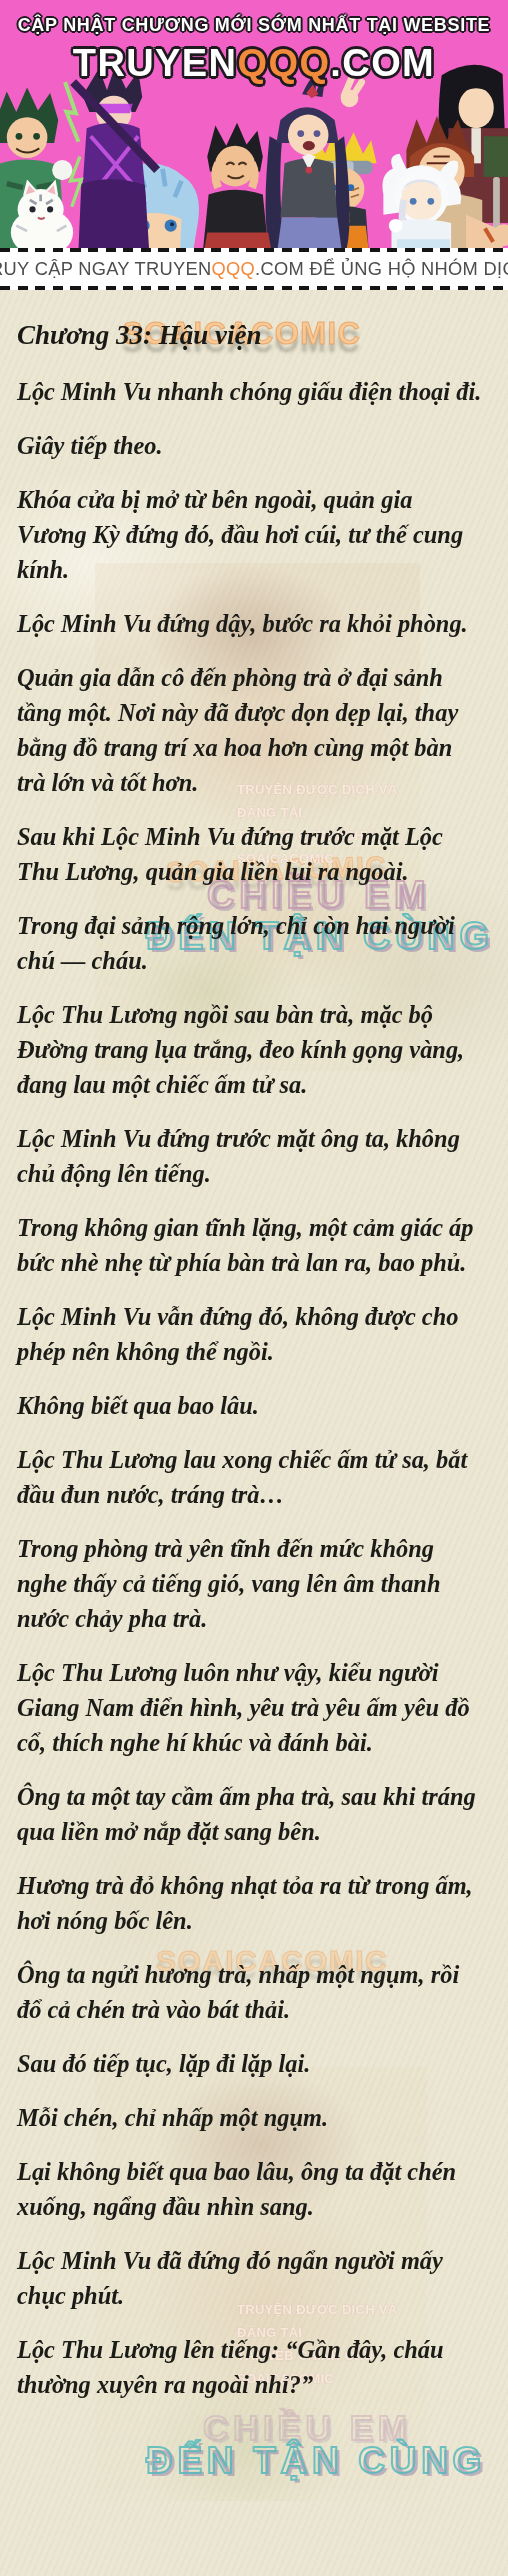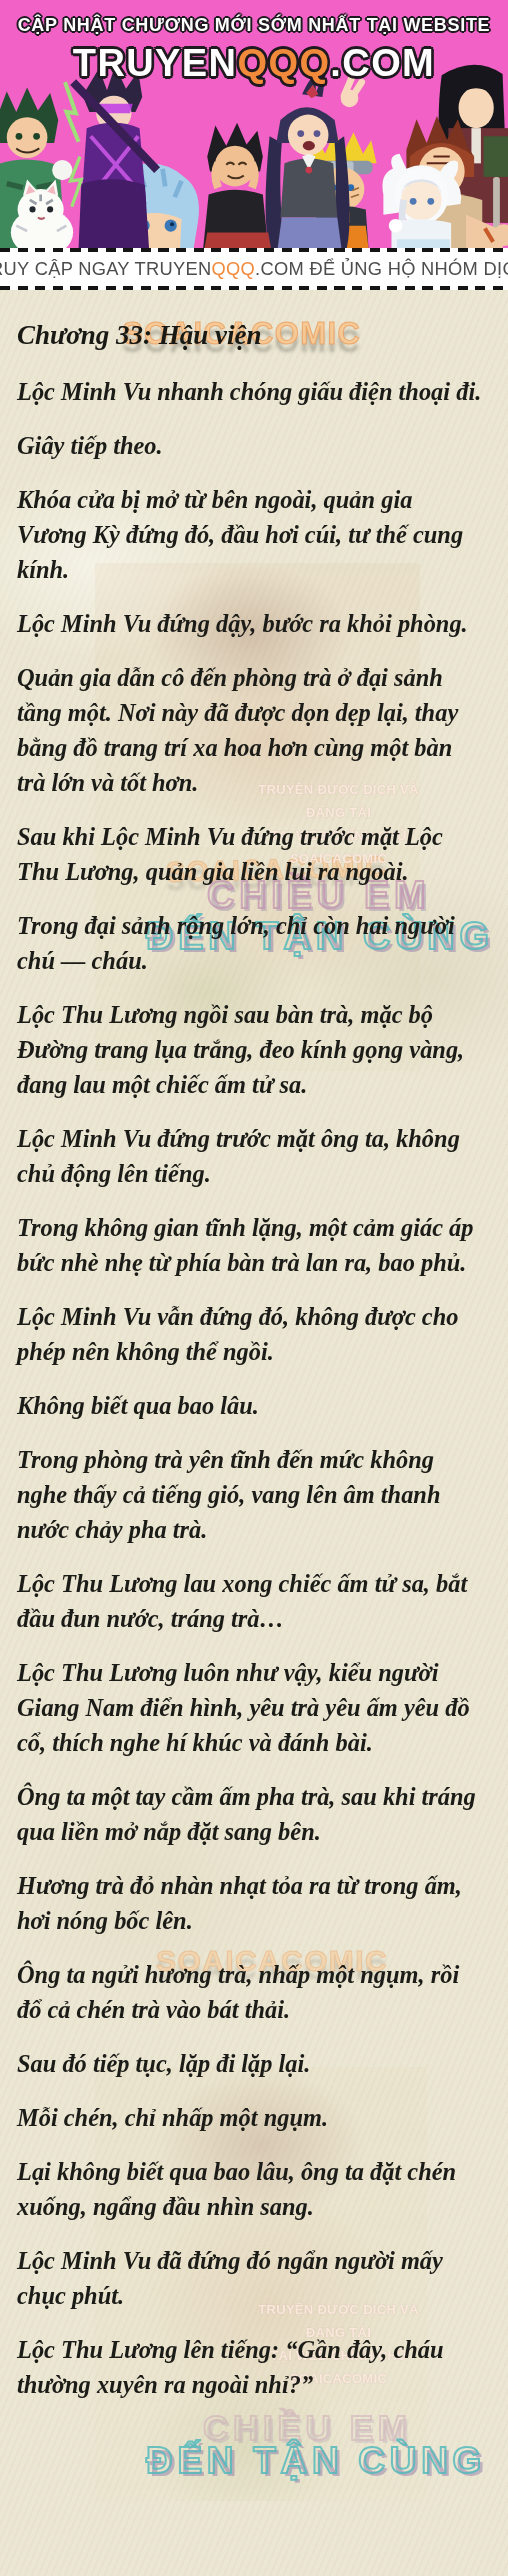--- a/index.html
+++ b/index.html
@@ -57,21 +57,21 @@
       radial-gradient(ellipse 45% 25% at 45% 88%, rgba(150,165,95,.3), transparent 70%),
       linear-gradient(rgba(222,198,158,.2), rgba(228,214,170,.12));}
 
   .wm-soaica{font-weight:800;letter-spacing:1.4px;color:rgba(247,199,146,.95);
       -webkit-text-stroke:1px rgba(233,158,92,.8);
       text-shadow:0 8.1px 3.4px rgba(116,114,102,.45);}
   .wm-soaica-top{left:122px;top:26px;font-size:31px;}
   .wm-soaica-mid{left:166px;top:563px;font-size:28.5px;opacity:.6;transform:rotate(-1.5deg);}
   .wm-soaica-low{left:156px;top:1654px;font-size:30px;opacity:.55;}
 
-  .wm-credit{width:203px;text-align:center;font-size:13px;font-weight:700;line-height:23px;
+  .wm-credit{width:203px;text-align:left;font-size:13px;font-weight:700;line-height:23px;
       color:rgba(252,235,222,.92);text-shadow:0 0 1.4px rgba(190,140,140,.4);letter-spacing:0.3px;}
   .wm-credit-1{left:237px;top:488px;}
   .wm-credit-2{left:237px;top:2008px;}
 
   .wm-logo{font-weight:800;letter-spacing:4.7px;color:transparent;white-space:nowrap;}
   .wm-logo-a{-webkit-text-stroke:2px rgba(196,148,178,.75);text-shadow:2.7px 2.7px 0 rgba(120,95,160,.3);}
   .wm-logo-b{-webkit-text-stroke:2px rgba(84,186,188,.85);text-shadow:3.4px 3.4px 0 rgba(118,92,160,.38);}
   .wm-logo1a{left:207px;top:584px;font-size:38px;}
   .wm-logo1b{left:146px;top:625px;font-size:38px;}
   .wm-logo2a{left:203px;top:2118px;font-size:35px;opacity:.5;}
@@ -251,25 +251,25 @@
     <p>Khóa cửa bị mở từ bên ngoài, quản gia Vương Kỳ đứng đó, đầu hơi cúi, tư thế cung kính.</p>
     <p>Lộc Minh Vu đứng dậy, bước ra khỏi phòng.</p>
     <p>Quản gia dẫn cô đến phòng trà ở đại sảnh tầng một. Nơi này đã được dọn dẹp lại, thay bằng đồ trang trí xa hoa hơn cùng một bàn trà lớn và tốt hơn.</p>
     <p>Sau khi Lộc Minh Vu đứng trước mặt Lộc Thu Lương, quản gia liền lui ra ngoài.</p>
     <p>Trong đại sảnh rộng lớn, chỉ còn hai người chú — cháu.</p>
     <p>Lộc Thu Lương ngồi sau bàn trà, mặc bộ Đường trang lụa trắng, đeo kính gọng vàng, đang lau một chiếc ấm tử sa.</p>
     <p>Lộc Minh Vu đứng trước mặt ông ta, không chủ động lên tiếng.</p>
     <p>Trong không gian tĩnh lặng, một cảm giác áp bức nhè nhẹ từ phía bàn trà lan ra, bao phủ.</p>
     <p>Lộc Minh Vu vẫn đứng đó, không được cho phép nên không thể ngồi.</p>
     <p>Không biết qua bao lâu.</p>
+    <p>Lộc Thu Lương lau xong chiếc ấm tử sa, bắt đầu đun nước, tráng trà…</p>
     <p>Trong phòng trà yên tĩnh đến mức không nghe thấy cả tiếng gió, vang lên âm thanh nước chảy pha trà.</p>
-    <p>Lộc Thu Lương lau xong chiếc ấm tử sa, bắt đầu đun nước, tráng trà…</p>
     <p>Lộc Thu Lương luôn như vậy, kiểu người Giang Nam điển hình, yêu trà yêu ấm yêu đồ cổ, thích nghe hí khúc và đánh bài.</p>
     <p>Ông ta một tay cầm ấm pha trà, sau khi tráng qua liền mở nắp đặt sang bên.</p>
-    <p>Hương trà đỏ nhàn nhạt tỏa ra từ trong ấm, hơi nóng bốc lên.</p>
+    <p>Hương trà đỏ không nhạt tỏa ra từ trong ấm, hơi nóng bốc lên.</p>
     <p>Ông ta ngửi hương trà, nhấp một ngụm, rồi đổ cả chén trà vào bát thải.</p>
     <p>Sau đó tiếp tục, lặp đi lặp lại.</p>
     <p>Mỗi chén, chỉ nhấp một ngụm.</p>
     <p>Lại không biết qua bao lâu, ông ta đặt chén xuống, ngẩng đầu nhìn sang.</p>
     <p>Lộc Minh Vu đã đứng đó ngẩn người mấy chục phút.</p>
     <p>Lộc Thu Lương lên tiếng: “Gần đây, cháu thường xuyên ra ngoài nhỉ?”</p>
   </div>
 </div>
 
 

